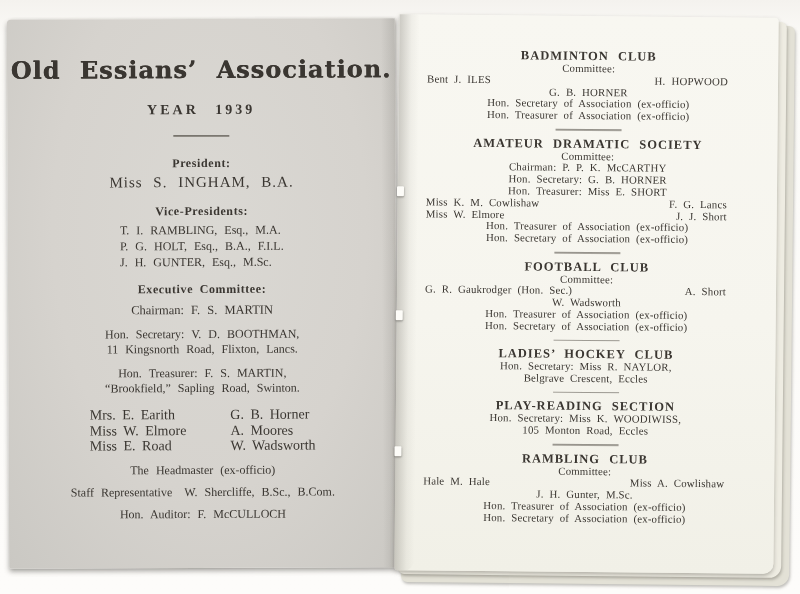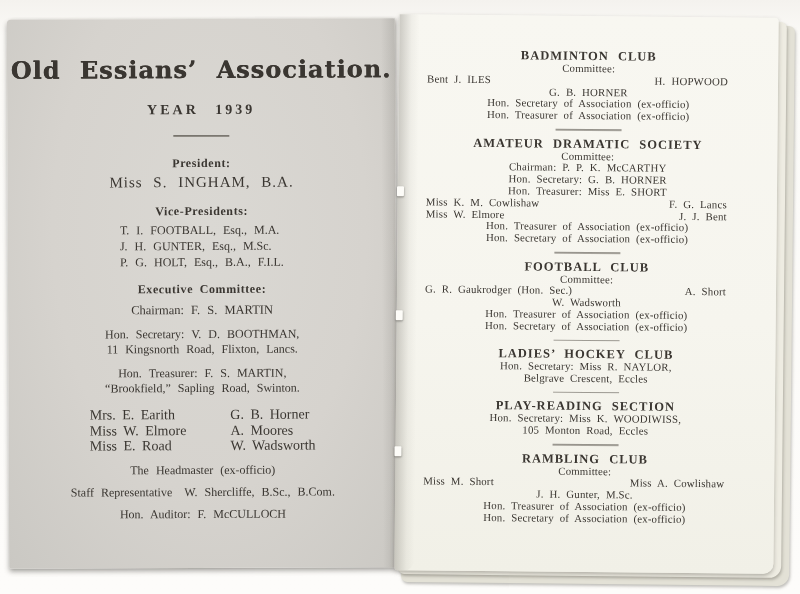--- a/index.html
+++ b/index.html
@@ -84,23 +84,23 @@
   <div class="page-left">
     <div class="blackletter">Old Essians’ Association.</div>
     <div class="year">YEAR 1939</div>
     <div class="rule rule-left"></div>
 
     <div class="sec-head head-president">President:</div>
     <div class="president-name">Miss S. INGHAM, B.A.</div>
 
     <div class="sec-head head-vp">Vice-Presidents:</div>
     <div class="vp-list">
-      <div>T. I. FOOTBALL, Esq., M.A.</div>
+      <div>T. I. RAMBLING, Esq., M.A.</div>
+      <div>P. G. HOLT, Esq., B.A., F.I.L.</div>
       <div>J. H. GUNTER, Esq., M.Sc.</div>
-      <div>P. G. HOLT, Esq., B.A., F.I.L.</div>
     </div>
 
     <div class="sec-head head-exec">Executive Committee:</div>
     <div class="line12 chairman">Chairman: F. S. MARTIN</div>
 
     <div class="addr-block">
       <div class="line12">Hon. Secretary: V. D. BOOTHMAN,</div>
       <div class="line12">11 Kingsnorth Road, Flixton, Lancs.</div>
     </div>
 
@@ -152,21 +152,21 @@
           <div class="line center">Committee:</div>
           <div class="line center">Chairman: P. P. K. McCARTHY</div>
           <div class="line center">Hon. Secretary: G. B. HORNER</div>
           <div class="line center">Hon. Treasurer: Miss E. SHORT</div>
           <div class="line pair">
             <span>Miss K. M. Cowlishaw</span>
             <span>F. G. Lancs</span>
           </div>
           <div class="line pair">
             <span>Miss W. Elmore</span>
-            <span>J. J. Bent</span>
+            <span>J. J. Short</span>
           </div>
           <div class="line center">Hon. Treasurer of Association (ex-officio)</div>
           <div class="line center">Hon. Secretary of Association (ex-officio)</div>
         </div>
         <div class="rule rule-right"></div>
         <div class="club">
           <div class="club-title">FOOTBALL CLUB</div>
           <div class="line center">Committee:</div>
           <div class="line pair">
             <span>G. R. Gaukrodger (Hon. Sec.)</span>
@@ -186,21 +186,21 @@
         <div class="club">
           <div class="club-title">PLAY-READING SECTION</div>
           <div class="line center">Hon. Secretary: Miss K. WOODIWISS,</div>
           <div class="line center">105 Monton Road, Eccles</div>
         </div>
         <div class="rule rule-right"></div>
         <div class="club">
           <div class="club-title">RAMBLING CLUB</div>
           <div class="line center">Committee:</div>
           <div class="line pair">
-            <span>Miss M. Short</span>
+            <span>Hale M. Hale</span>
             <span>Miss A. Cowlishaw</span>
           </div>
           <div class="line center">J. H. Gunter, M.Sc.</div>
           <div class="line center">Hon. Treasurer of Association (ex-officio)</div>
           <div class="line center">Hon. Secretary of Association (ex-officio)</div>
         </div>
       </div>
   </div>
 
 </div>

